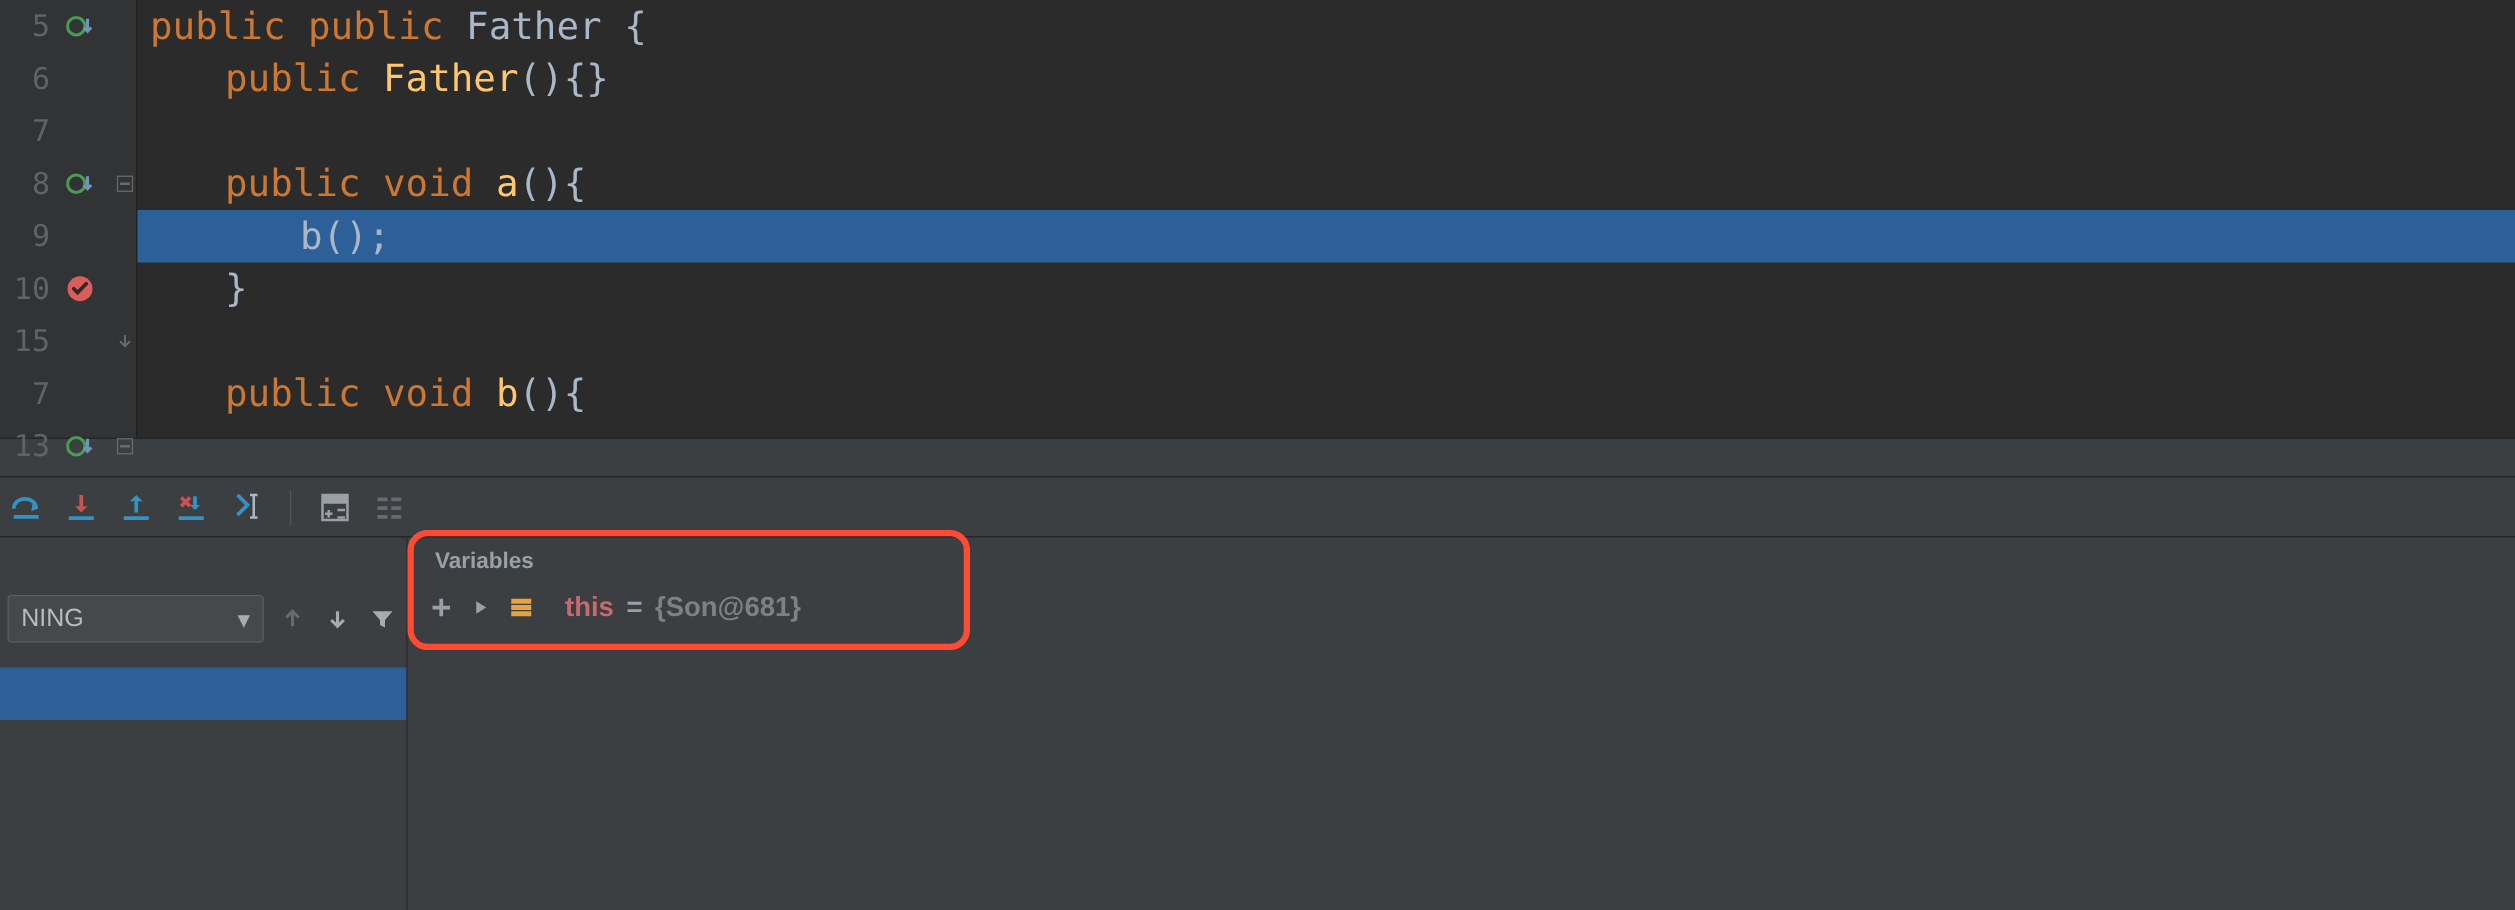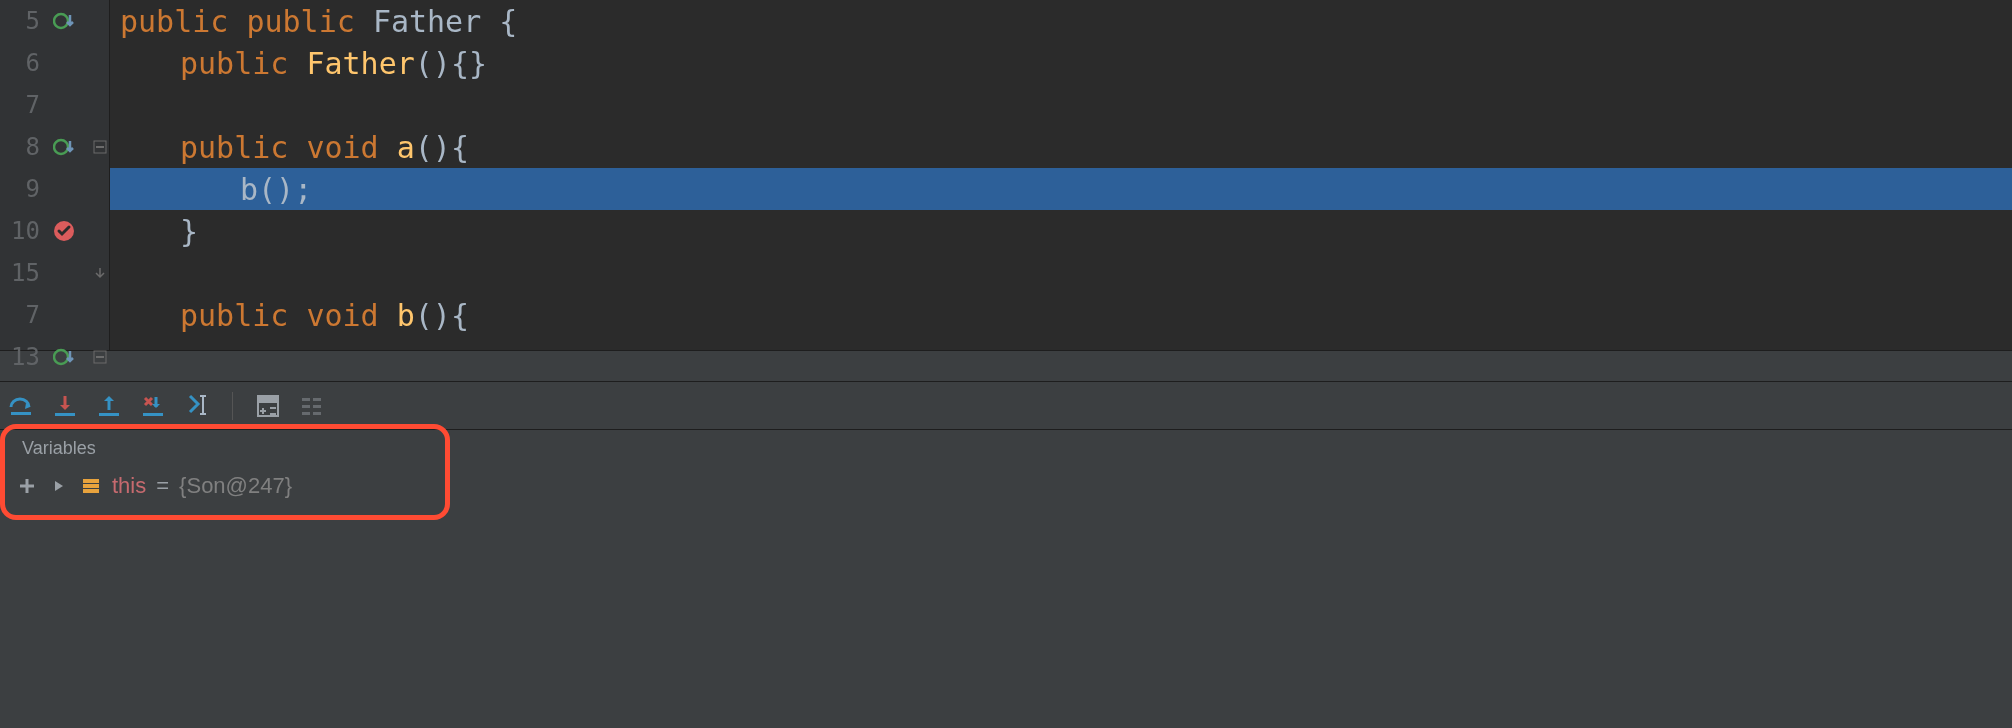--- a/index.html
+++ b/index.html
@@ -164,20 +164,21 @@
   .stack-row {
     height: 42px;
     background: #2d6099;
     width: 100%;
   }
 
   .vars {
     flex: 1;
     position: relative;
     padding-top: 8px;
+    font-weight: bold;
   }
   .vars-title {
     font-family: sans-serif;
     font-size: 18px;
     color: #9aa0a6;
     padding-left: 22px;
   }
   .vars-row {
     display: flex;
     align-items: center;
@@ -188,21 +189,21 @@
     font-size: 22px;
   }
   .add-ico, .exp-ico {
     width: 22px; height: 22px;
     display:flex; align-items:center; justify-content:center;
   }
   .obj-ico {
     width: 22px; height: 22px;
     display:flex; align-items:center; justify-content:center;
   }
-  .var-name { color: #c66a6f; }
+  .var-name { color: #c66a6f; margin-left: 14px; }
   .var-eq   { color: #9aa0a6; }
   .var-val  { color: #808080; }
 
   .highlight-box {
     position: absolute;
     left: 0; top: -6px;
     width: 450px;
     height: 96px;
     border: 5px solid #ff4b33;
     border-radius: 16px;
@@ -349,20 +350,46 @@
         <rect x="14" y="5" width="8" height="3" fill="#9aa0a6"></rect>
         <rect x="3" y="12" width="8" height="3" fill="#9aa0a6"></rect>
         <rect x="14" y="12" width="8" height="3" fill="#9aa0a6"></rect>
         <rect x="3" y="19" width="8" height="3" fill="#9aa0a6"></rect>
         <rect x="14" y="19" width="8" height="3" fill="#9aa0a6"></rect>
       </svg>
   </span>
 </div>
 
 <div class="panel">
+  <div class="frames">
+    <div class="frames-top">
+      <div class="thread-select">
+        <span>NING</span>
+        <span class="chv">▾</span>
+      </div>
+      <span class="nav-ico" style="opacity:.4" title="prev-frame">
+        <svg width="20" height="20" viewBox="0 0 20 20">
+            <path d="M10 16 v-12 M5 9 l5 -5 l5 5" stroke="#aaa" stroke-width="2.5" fill="none"></path>
+          </svg>
+      </span>
+      <span class="nav-ico" title="next-frame">
+        <svg width="20" height="20" viewBox="0 0 20 20">
+            <path d="M10 4 v12 M5 11 l5 5 l5 -5" stroke="#aaa" stroke-width="2.5" fill="none"></path>
+          </svg>
+      </span>
+      <span class="nav-ico" title="filter">
+        <svg width="20" height="20" viewBox="0 0 20 20">
+            <path d="M2 4 h16 l-6 7 v6 l-4 -2 v-4 z" fill="#aaa"></path>
+          </svg>
+      </span>
+    </div>
+    <div class="stack">
+      <div class="stack-row"></div>
+    </div>
+  </div>
 
   <div class="vars">
     <div class="vars-title">Variables</div>
     <div class="vars-row">
       <span class="add-ico">
         <svg width="20" height="20" viewBox="0 0 20 20">
             <path d="M10 3 v14 M3 10 h14" stroke="#9aa0a6" stroke-width="3"></path>
           </svg>
       </span>
       <span class="exp-ico">
@@ -372,17 +399,17 @@
       </span>
       <span class="obj-ico">
         <svg width="20" height="20" viewBox="0 0 20 20">
             <rect x="2" y="3" width="16" height="4" fill="#e8a33d"></rect>
             <rect x="2" y="8" width="16" height="4" fill="#e8a33d"></rect>
             <rect x="2" y="13" width="16" height="4" fill="#e8a33d"></rect>
           </svg>
       </span>
       <span class="var-name">this</span>
         <span class="var-eq"> = </span>
-        <span class="var-val">{Son@247}</span>
+        <span class="var-val">{Son@681}</span>
     </div>
     <div class="highlight-box"></div>
   </div>
 </div>
 
 </body></html>

